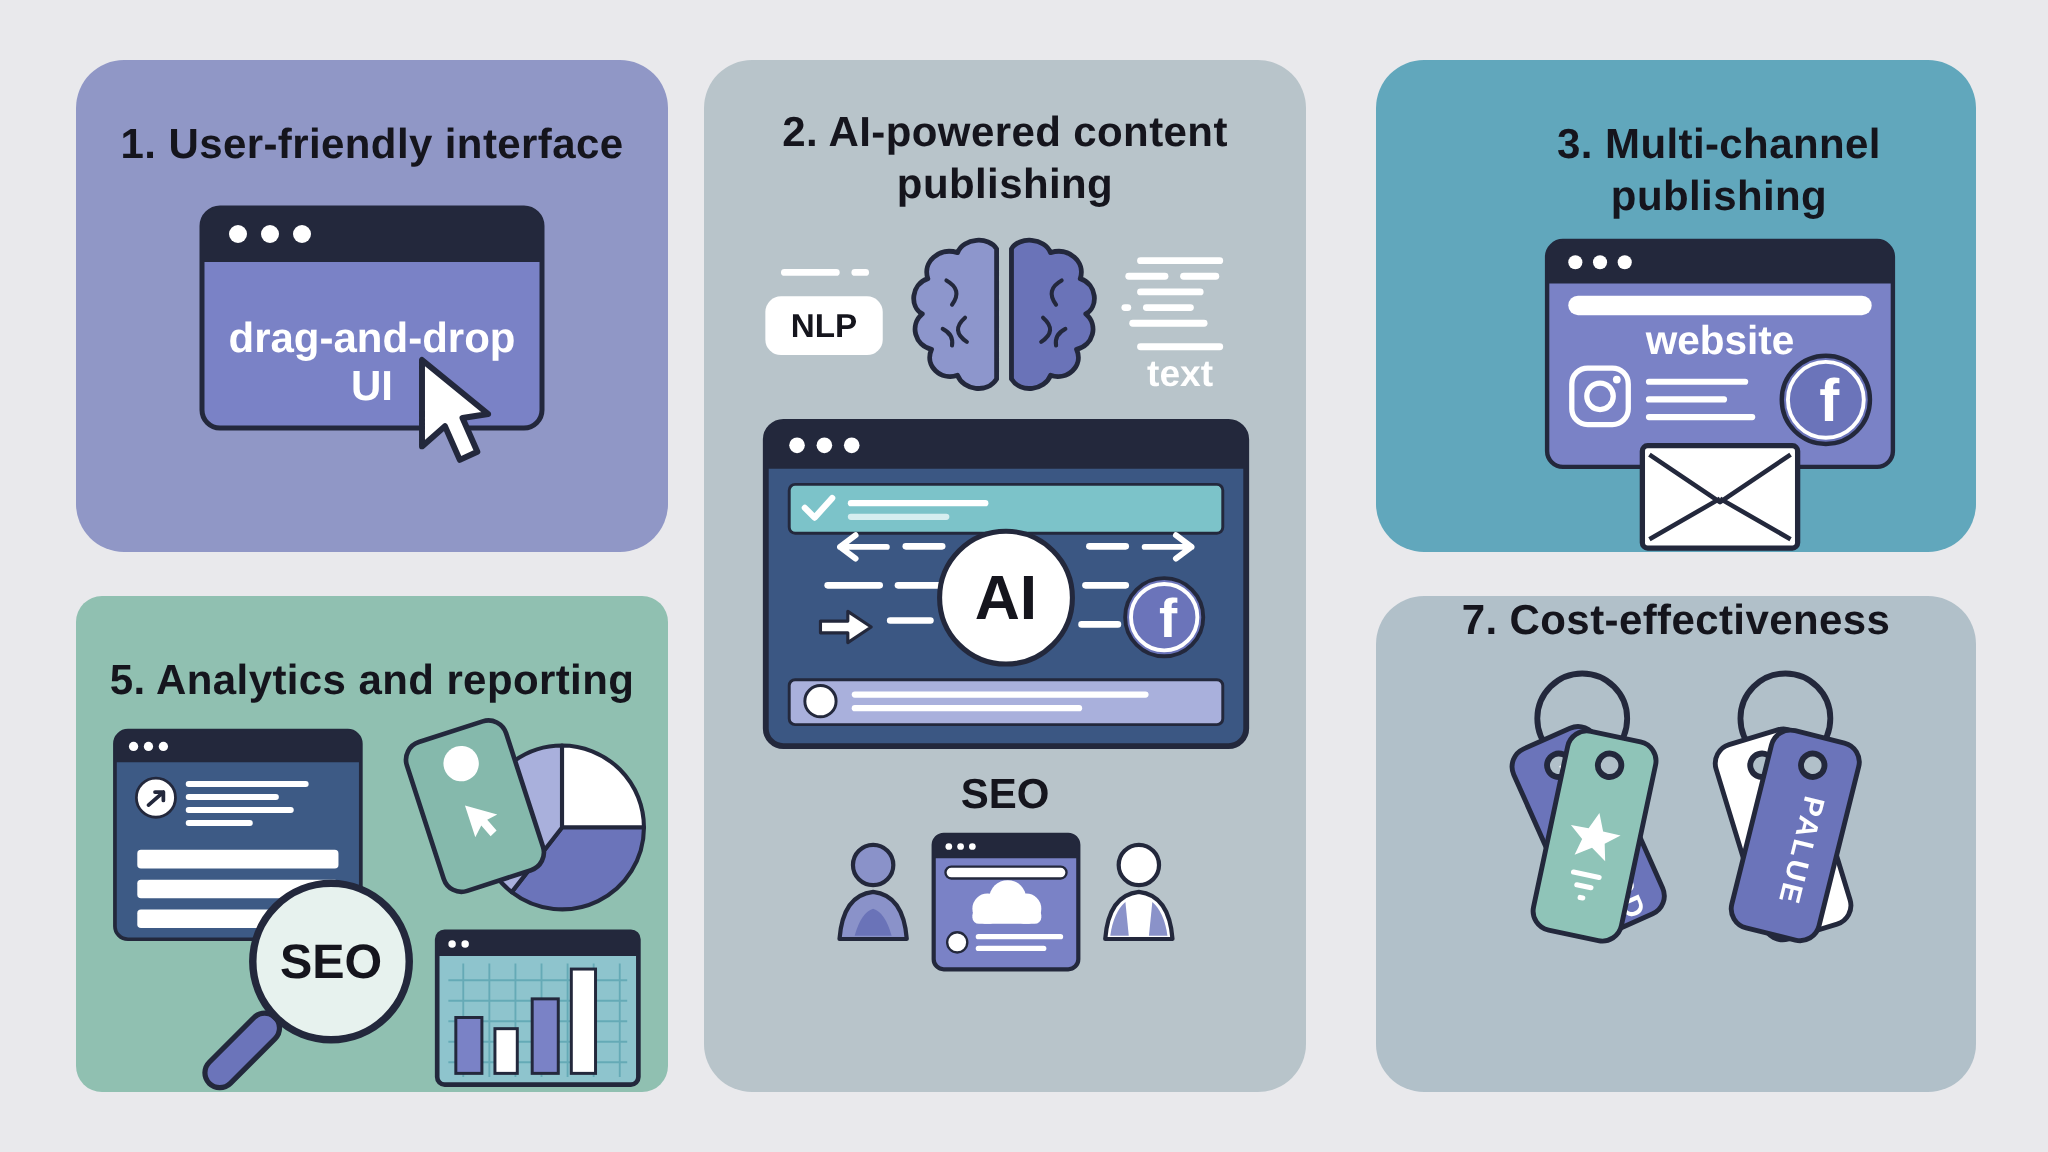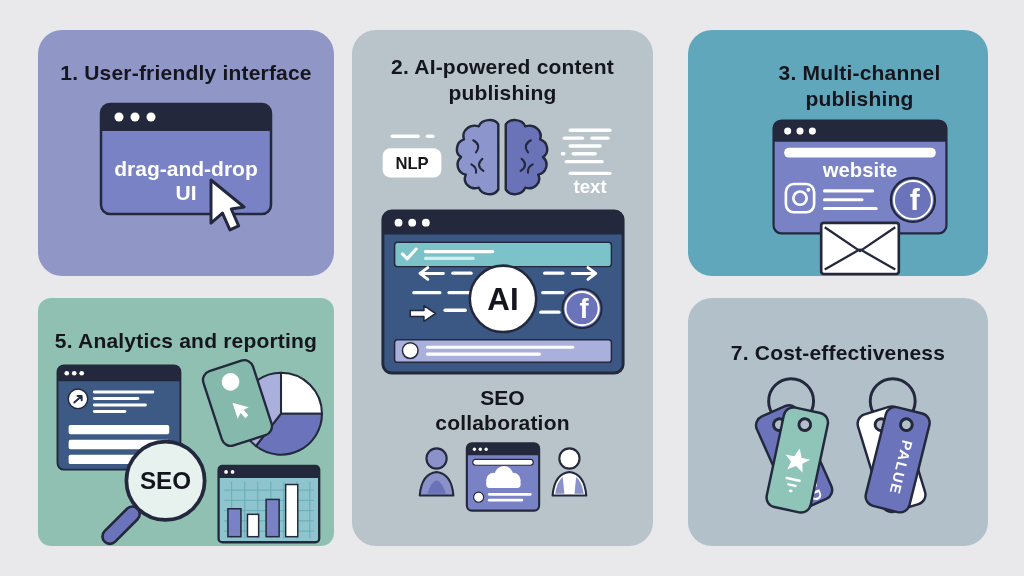--- a/index.html
+++ b/index.html
@@ -9,21 +9,21 @@
   .panel-title{font-size:21px;font-weight:700;color:#15151d;text-align:center;line-height:1.22;letter-spacing:.2px;}
   #panel-user-friendly{left:38px;top:30px;width:296px;height:246px;background:#9097c6;}
   #panel-analytics{left:38px;top:298px;width:296px;height:248px;background:#90c0b1;border-radius:13px;}
   #panel-ai{left:352px;top:30px;width:301px;height:516px;background:#b8c4ca;}
   #panel-multichannel{left:688px;top:30px;width:300px;height:246px;background:#61a7bc;padding-left:43px;}
   #panel-cost{left:688px;top:298px;width:300px;height:248px;background:#b1c0c9;}
   #panel-user-friendly .panel-title{margin-top:30px;}
   #panel-analytics .panel-title{margin-top:30px;}
   #panel-ai .panel-title{margin-top:24px;}
   #panel-multichannel .panel-title{margin-top:30px;}
-  #panel-cost .panel-title{margin-top:42px;}
+  #panel-cost .panel-title{}
   .seo-heading{font-size:21px;font-weight:700;color:#15151d;margin-top:10px;line-height:1.2;}
   svg text{font-family:"Liberation Sans",sans-serif;}
 </style>
 </head>
 <body>
 
 <div id="stage">
 
   <div class="panel" id="panel-user-friendly">
     <div class="panel-title">1. User-friendly interface</div>
@@ -112,21 +112,20 @@
       </g>
       <g>
         <rect x="14" y="134" width="222" height="23" rx="3" fill="#a9b0dc" stroke="#23283c" stroke-width="1.5"></rect>
         <circle cx="30" cy="145" r="8" fill="#fff" stroke="#23283c" stroke-width="1.5"></circle>
         <rect x="46" y="140" width="152" height="3.2" rx="1.6" fill="#fff"></rect>
         <rect x="46" y="147" width="118" height="3.2" rx="1.6" fill="#fff"></rect>
       </g>
     </svg>
 
     <div class="seo-heading">SEO</div>
-    <div class="panel-title" style="margin-top:0">collaboration</div>
 
     <svg width="210" height="74" viewBox="0 0 210 88" style="margin-top:4px">
       <g>
         <circle cx="26" cy="22" r="12" fill="#8a92c9" stroke="#23283c" stroke-width="2.5"></circle>
         <path d="M6 66 Q8 40 26 38 Q44 40 46 66 Z" fill="#8a92c9" stroke="#23283c" stroke-width="2.5" stroke-linejoin="round"></path>
         <path d="M15 64 Q19 50 26 48 Q33 50 37 64 Z" fill="#6a73b8"></path>
       </g>
       <g transform="translate(62,4)">
         <rect x="0" y="0" width="86" height="80" rx="6" fill="#7a82c6" stroke="#23283c" stroke-width="2.5"></rect>
         <path d="M6 0 h74 q6 0 6 6 v8 h-86 v-8 q0 -6 6 -6 Z" fill="#23283c"></path>

